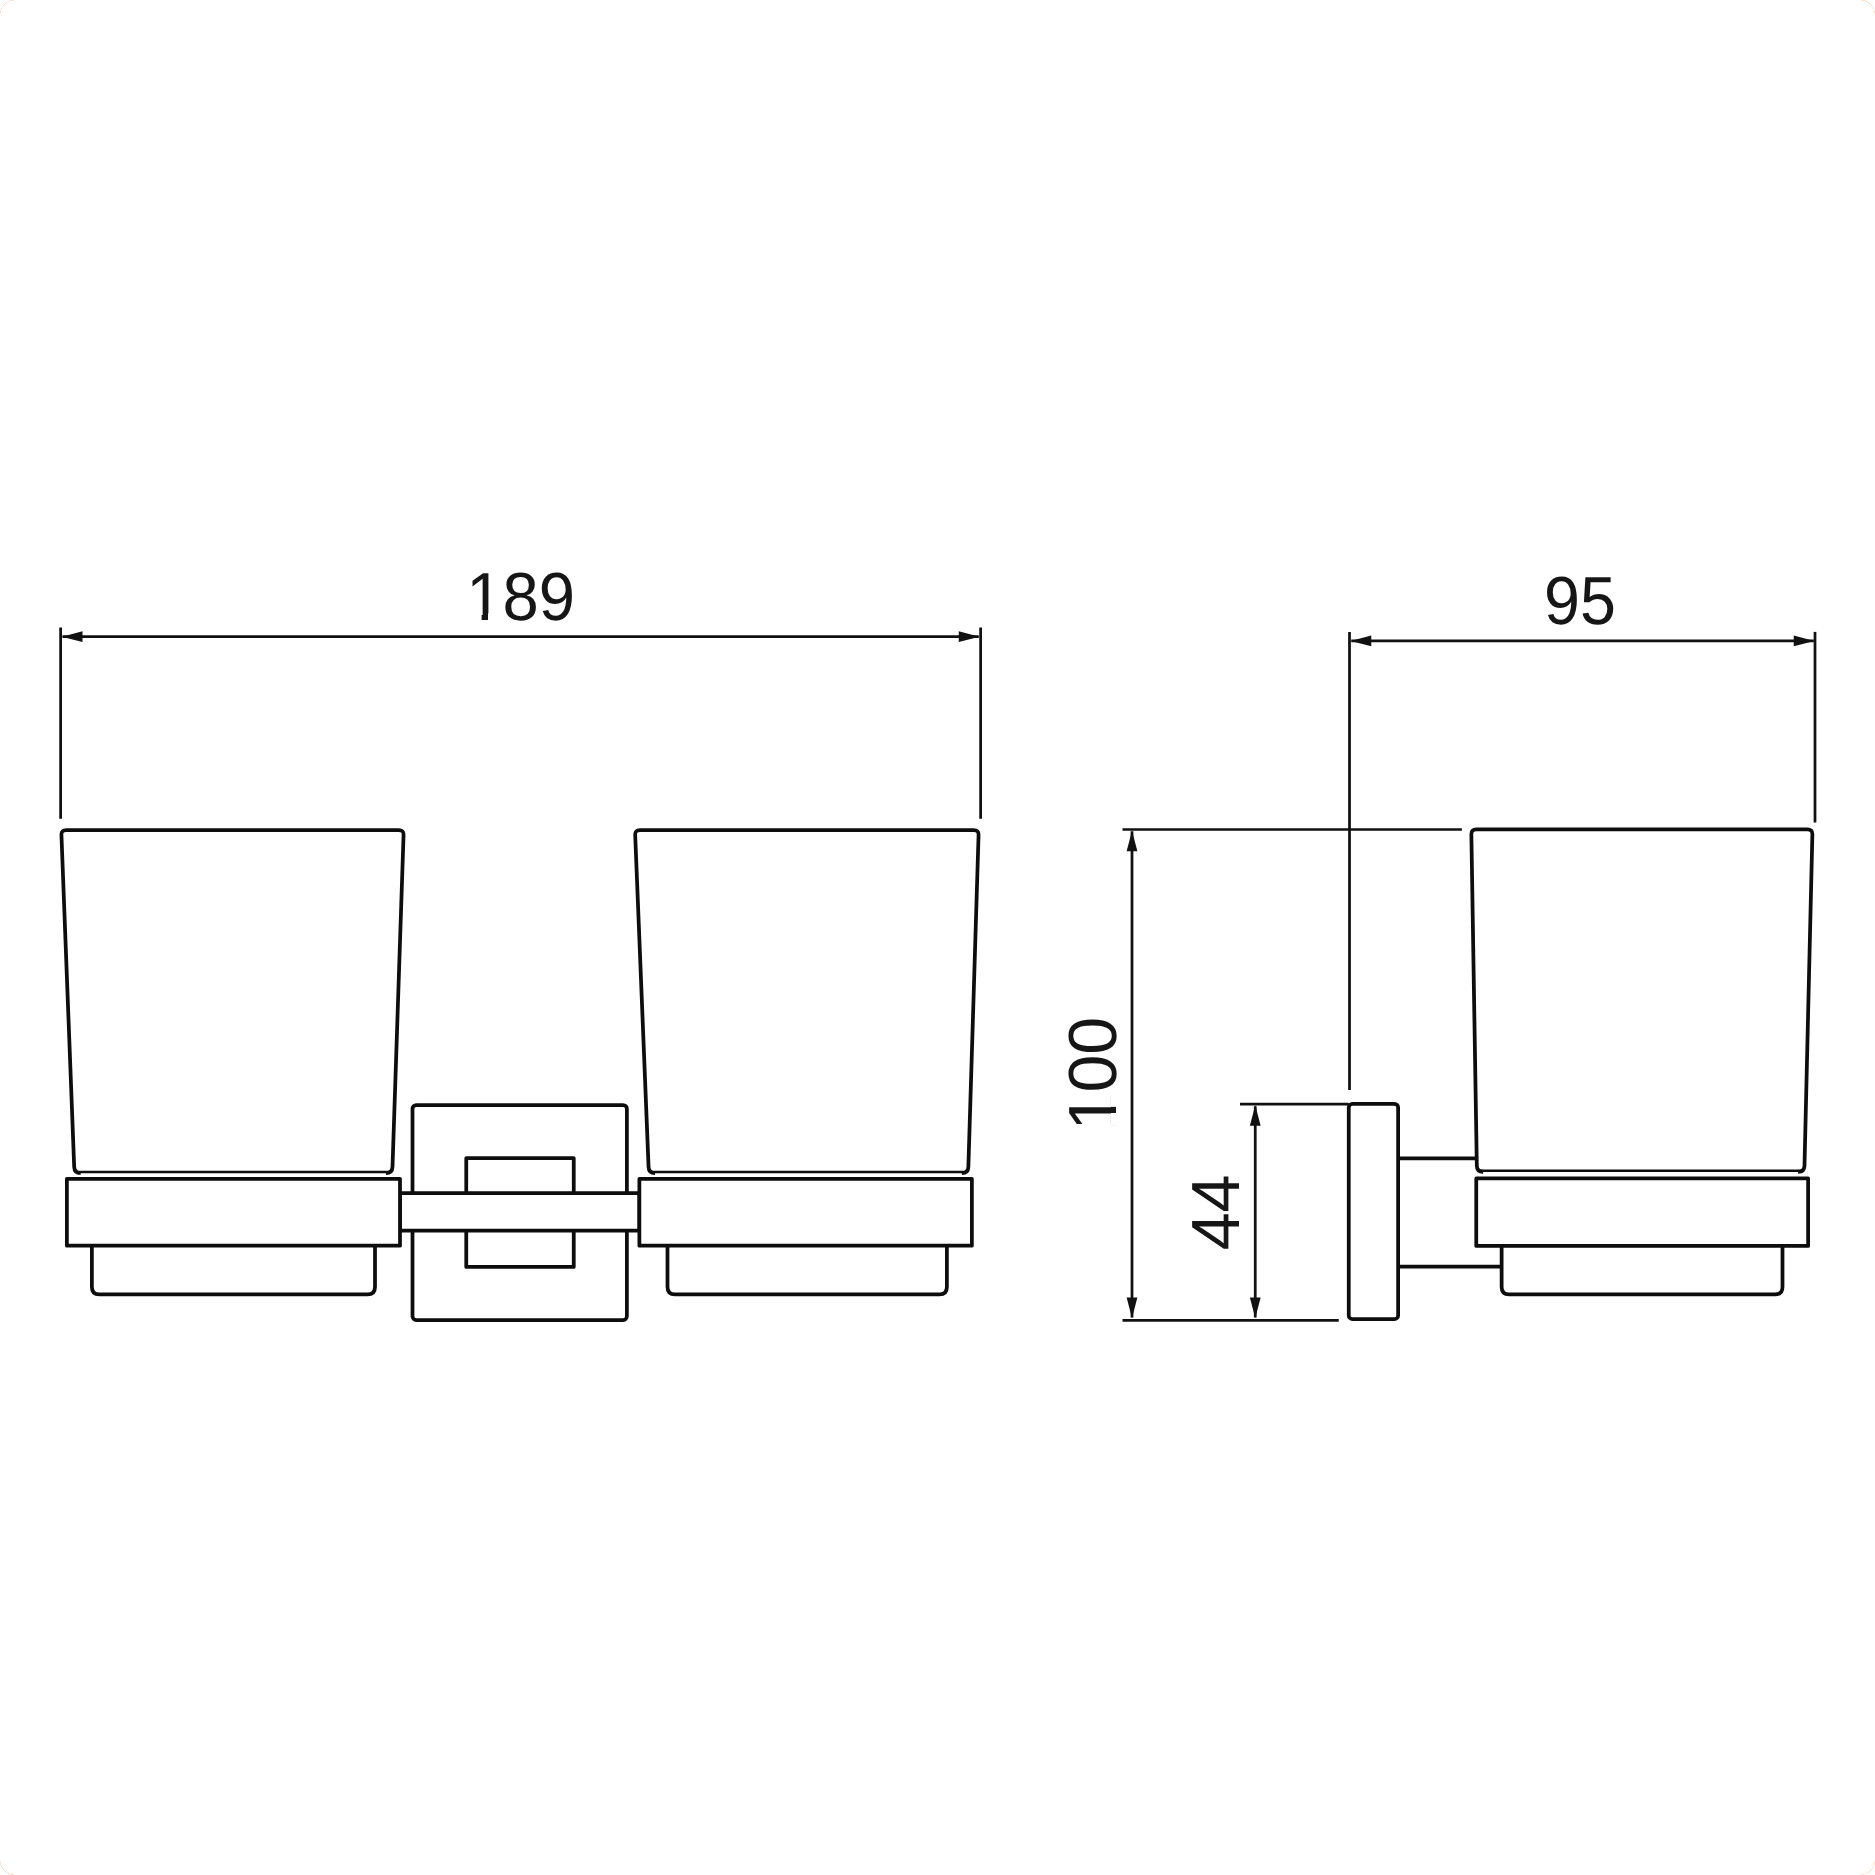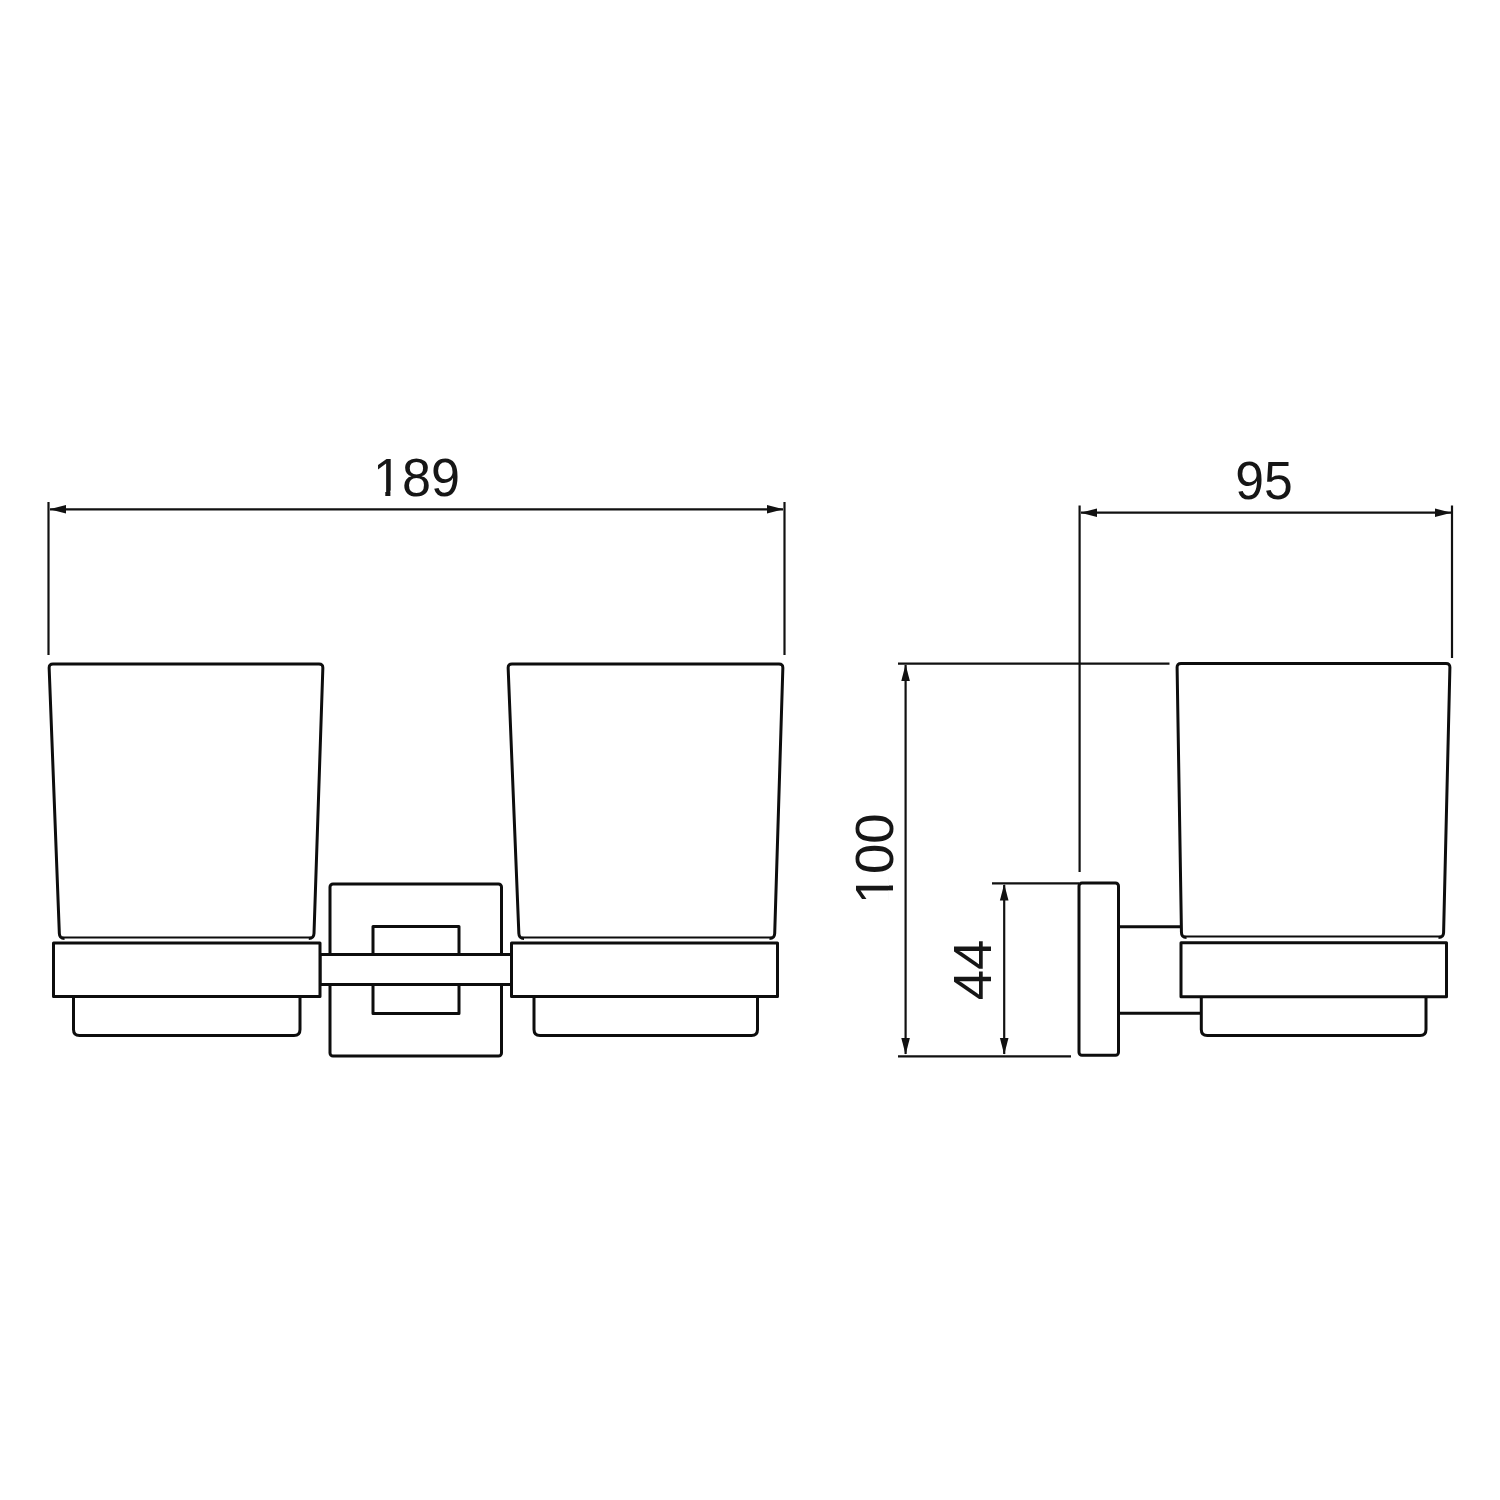--- a/index.html
+++ b/index.html
@@ -1,16 +1,16 @@
 <!DOCTYPE html>
 <html><head>
 <meta charset="utf-8">
 <style>
   html,body{margin:0;padding:0;background:#ffffff;}
-  .page{width:1500px;height:1500px;position:relative;background:#f97316;overflow:hidden;}
+  .page{width:1500px;height:1500px;position:relative;background:#f97316;overflow:hidden;border-radius:12px;}
   svg{position:absolute;top:0;left:0;}
   text{font-family:"Liberation Sans", sans-serif;fill:#161616;}
 </style>
 </head>
 <body>
 
 <div class="page">
 <svg width="1500" height="1500" viewBox="0 0 1500 1500">
 
   <rect x="0" y="0" width="1500" height="1500" fill="#ffffff"></rect>

